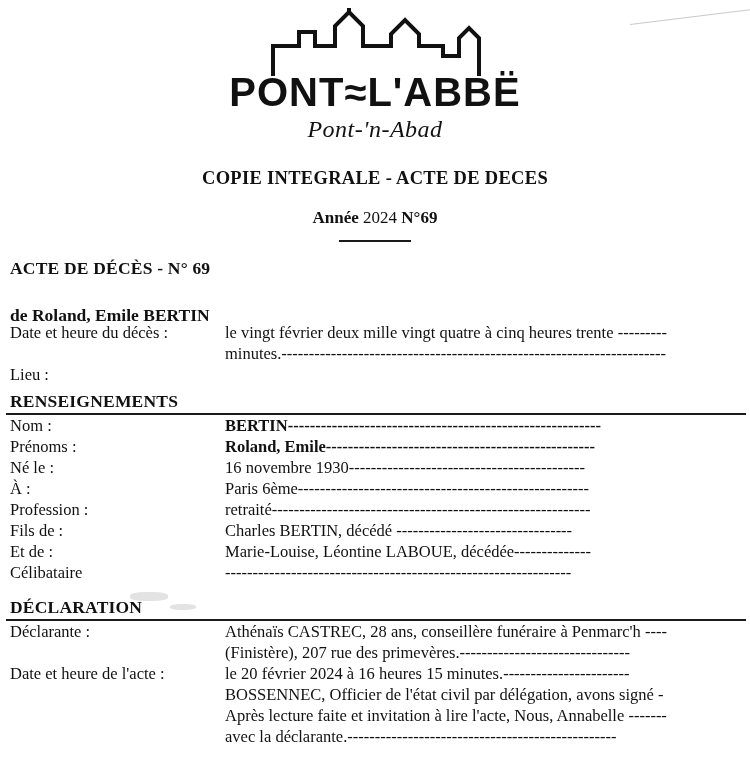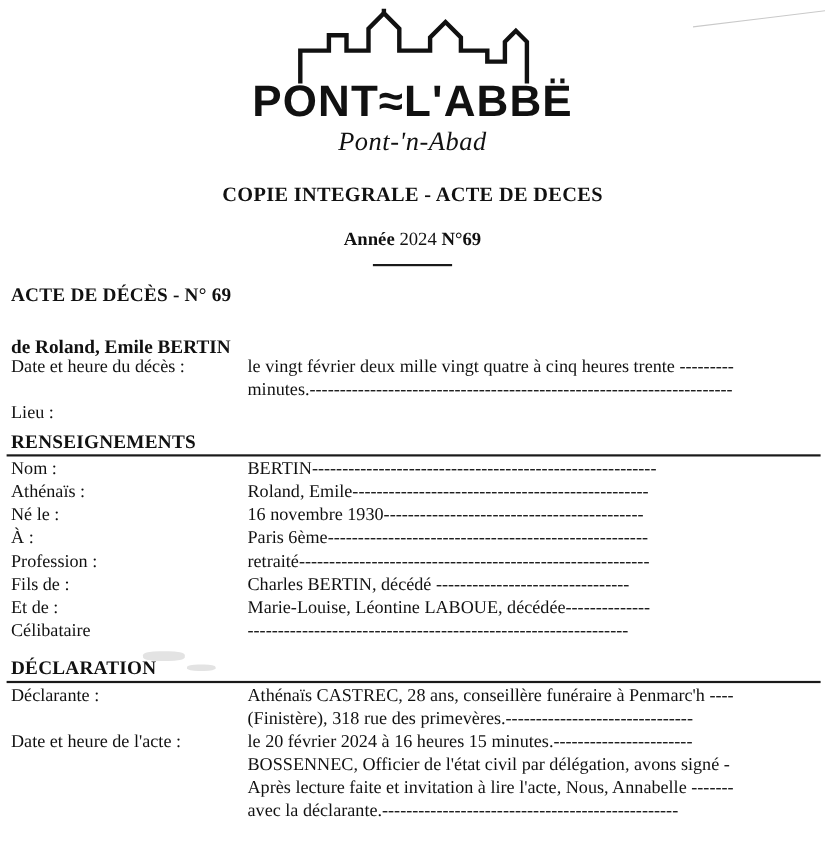--- a/index.html
+++ b/index.html
@@ -128,21 +128,21 @@
     flex: 0 0 215px;
     font-size: 16.5px;
     white-space: nowrap;
   }
   .row .val {
     flex: 1 1 auto;
     font-size: 16.5px;
     white-space: nowrap;
     overflow: hidden;
   }
-  .row .val.bold { font-weight: normal; }
+  .row .val.bold { font-weight: bold; }
   .row.cont .lbl { visibility: hidden; }
   .row.gap { height: 8px; min-height: 8px; }
 
   
   .section {
     margin-top: 6px;
     margin-bottom: 2px;
     position: relative;
   }
   .section .stitle {
@@ -220,21 +220,21 @@
   <div class="section">
     <span class="stitle">RENSEIGNEMENTS</span>
     <span class="sline"></span>
   </div>
 
   <div class="row">
     <div class="lbl">Nom :</div>
     <div class="val bold">BERTIN---------------------------------------------------------</div>
   </div>
   <div class="row">
-    <div class="lbl">Athénaïs :</div>
+    <div class="lbl">Prénoms :</div>
     <div class="val bold">Roland, Emile-------------------------------------------------</div>
   </div>
   <div class="row">
     <div class="lbl">Né le :</div>
     <div class="val">16 novembre 1930-------------------------------------------</div>
   </div>
   <div class="row">
     <div class="lbl">À :</div>
     <div class="val">Paris 6ème-----------------------------------------------------</div>
   </div>
@@ -261,21 +261,21 @@
     <span class="stitle">DÉCLARATION</span>
     <span class="sline"></span>
   </div>
 
   <div class="row">
     <div class="lbl">Déclarante :</div>
     <div class="val">Athénaïs CASTREC, 28 ans, conseillère funéraire à Penmarc'h ----</div>
   </div>
   <div class="row cont">
     <div class="lbl"></div>
-    <div class="val">(Finistère), 318 rue des primevères.-------------------------------</div>
+    <div class="val">(Finistère), 207 rue des primevères.-------------------------------</div>
   </div>
   <div class="row">
     <div class="lbl">Date et heure de l'acte :</div>
     <div class="val">le 20 février 2024 à 16 heures 15 minutes.-----------------------</div>
   </div>
   <div class="row cont">
     <div class="lbl"></div>
     <div class="val">BOSSENNEC,  Officier de l'état civil par délégation, avons signé -</div>
   </div>
   <div class="row cont">

